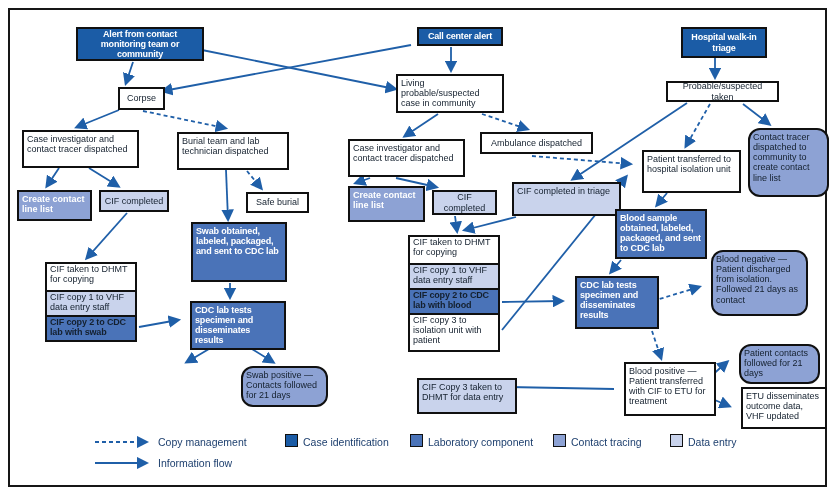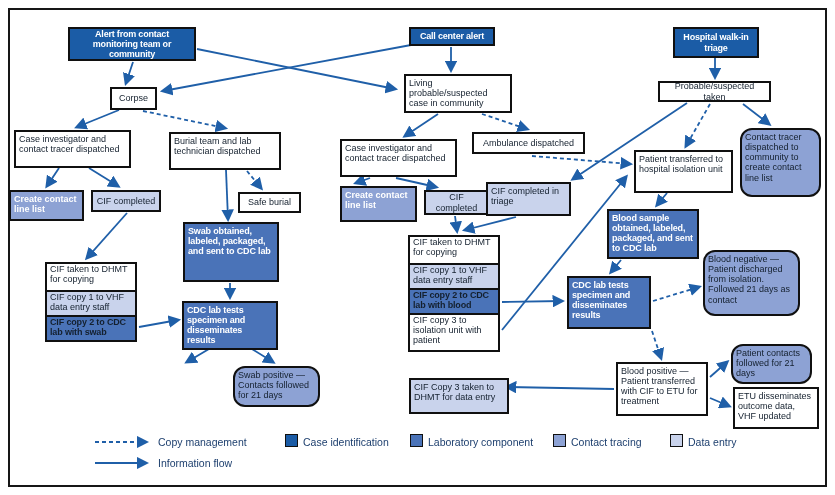--- a/index.html
+++ b/index.html
@@ -4,21 +4,21 @@
 <style>
   html,body{margin:0;padding:0;background:#fff;}
   #fig{position:relative;width:835px;height:495px;background:#fff;overflow:hidden;
        font-family:"Liberation Sans",sans-serif;}
   #frame{position:absolute;left:8px;top:8px;width:815px;height:475px;border:2px solid #161616;}
   #arrows{position:absolute;left:0;top:0;pointer-events:none;}
   .s{stroke:var(--arrow,#1f5fa8);stroke-width:1.8;fill:none;}
   .d{stroke:var(--arrow,#1f5fa8);stroke-width:1.8;fill:none;stroke-dasharray:4 3;}
   .ahp{fill:var(--arrow,#1f5fa8);}
   .bx{position:absolute;box-sizing:border-box;border:2px solid #101010;background:#fff;
-      color:#14202e;font-size:9px;line-height:1.13;padding:2px 3px;}
+      color:#14202e;font-size:9px;line-height:1.13;padding:2px 3px;margin-left:8px;}
   .center{display:flex;align-items:center;justify-content:center;text-align:center;}
   .dark{background:var(--case-identification,#1b5ca6);color:#fff;font-weight:bold;letter-spacing:-0.2px;}
   .lab{background:var(--laboratory-component,#4a73b8);color:#fff;font-weight:bold;letter-spacing:-0.15px;}
   .peri{background:var(--contact-tracing,#8da2d4);border-radius:12px;}
   .periw{background:var(--contact-tracing,#8da2d4);color:#fff;font-weight:bold;}
   .light{background:var(--data-entry,#c9d3ec);}
   .stack{position:absolute;box-sizing:border-box;border:2px solid #101010;background:#fff;}
   .seg{box-sizing:border-box;border-top:2px solid #101010;padding:0 3px;
        font-size:9px;line-height:1.13;color:#14202e;}
   .seg:first-child{border-top:0;}
@@ -75,36 +75,36 @@
     <line class="s" x1="710" y1="398" x2="729" y2="406" marker-end="url(#ah)"></line>
     <line class="d" x1="95" y1="442" x2="146" y2="442" marker-end="url(#ah)"></line>
     <line class="s" x1="95" y1="463" x2="146" y2="463" marker-end="url(#ah)"></line>
   </svg>
 
   <div class="bx dark center" style="left:68px;top:27px;width:128px;height:34px">Alert from contact monitoring team or community</div>
   <div class="bx dark center" style="left:409px;top:27px;width:86px;height:19px">Call center alert</div>
   <div class="bx dark center" style="left:673px;top:27px;width:86px;height:31px">Hospital walk-in triage</div>
 
   <div class="bx center" style="left:110px;top:87px;width:47px;height:23px">Corpse</div>
-  <div class="bx" style="left:404px;top:74px;width:108px;height:39px">Living probable/suspected case in community</div>
+  <div class="bx" style="left:388px;top:74px;width:108px;height:39px">Living probable/suspected case in community</div>
   <div class="bx center" style="left:658px;top:81px;width:113px;height:21px">Probable/suspected taken</div>
 
   <div class="bx" style="left:14px;top:130px;width:117px;height:38px">Case investigator and contact tracer dispatched</div>
   <div class="bx" style="left:169px;top:132px;width:112px;height:38px">Burial team and lab technician dispatched</div>
   <div class="bx" style="left:340px;top:139px;width:117px;height:38px">Case investigator and contact tracer dispatched</div>
   <div class="bx center" style="left:472px;top:132px;width:113px;height:22px">Ambulance dispatched</div>
   <div class="bx" style="left:634px;top:150px;width:99px;height:43px">Patient transferred to hospital isolation unit</div>
   <div class="bx peri" style="left:740px;top:128px;width:81px;min-height:69px">Contact tracer dispatched to community to create contact line list</div>
 
   <div class="bx periw" style="left:9px;top:190px;width:75px;height:31px">Create contact line list</div>
   <div class="bx light center" style="left:91px;top:190px;width:70px;height:22px">CIF completed</div>
   <div class="bx center" style="left:238px;top:192px;width:63px;height:21px">Safe burial</div>
   <div class="bx periw" style="left:340px;top:186px;width:77px;height:36px">Create contact line list</div>
   <div class="bx light center" style="left:424px;top:190px;width:65px;height:25px">CIF completed</div>
-  <div class="bx light" style="left:486px;top:182px;width:85px;height:34px">CIF completed in triage</div>
+  <div class="bx light" style="left:504px;top:182px;width:109px;height:34px">CIF completed in triage</div>
 
   <div class="bx lab" style="left:183px;top:222px;width:96px;min-height:60px">Swab obtained, labeled, packaged, and sent to CDC lab</div>
   <div class="stack" style="left:45px;top:262px;width:92px">
     <div class="seg" style="min-height:26px">CIF taken to DHMT for copying</div>
     <div class="seg light" style="min-height:25px">CIF copy 1 to VHF data entry staff</div>
     <div class="seg lab" style="min-height:25px">CIF copy 2 to CDC lab with swab</div>
   </div>
   <div class="bx lab" style="left:182px;top:301px;width:96px;min-height:44px">CDC lab tests specimen and disseminates results</div>
   <div class="bx peri" style="left:233px;top:366px;width:87px;min-height:41px">Swab positive — Contacts followed for 21 days</div>
 

